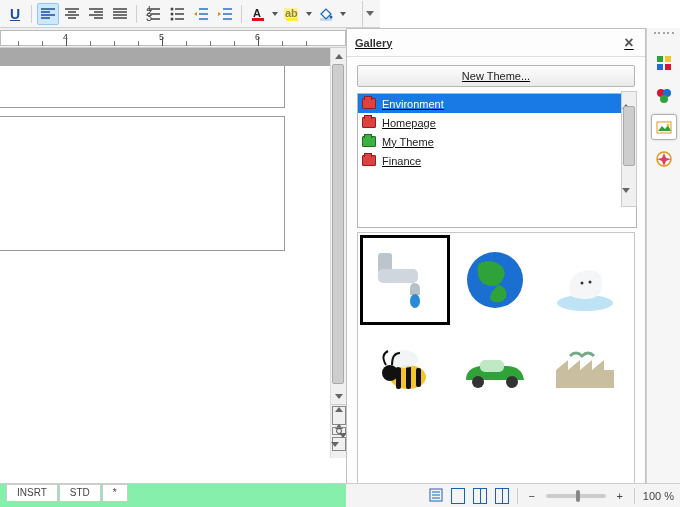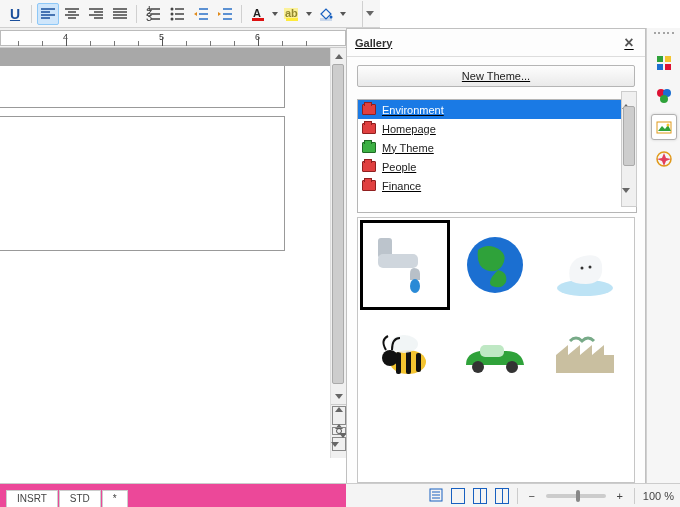--- a/index.html
+++ b/index.html
@@ -31,30 +31,30 @@
 
   .docscroll{position:absolute; left:330px; top:48px; width:16px; height:410px; background:#f0f0f0; border-left:1px solid #ddd;}
   .docscroll .up{position:absolute;top:0;left:0;width:16px;height:16px;display:flex;align-items:center;justify-content:center;}
   .docscroll .dn{position:absolute;bottom:32px;left:0;width:16px;height:16px;display:flex;align-items:center;justify-content:center;}
   .arrU::before{content:"";border-left:4px solid transparent;border-right:4px solid transparent;border-bottom:5px solid #666;}
   .arrD::before{content:"";border-left:4px solid transparent;border-right:4px solid transparent;border-top:5px solid #666;}
   .doublebox{position:absolute;bottom:0;left:0;width:16px;height:32px;border-top:1px solid #ccc;display:flex;flex-direction:column;}
   .doublebox div{flex:1;border:1px solid #888;margin:1px;display:flex;align-items:center;justify-content:center;}
 
   
-  .status { position:absolute; left:0; bottom:0; width:346px; height:24px; background:#ec4899; border-top:1px solid #ccc; display:flex; align-items:flex-end; padding:0 6px; gap:1px;}
+  .status { position:absolute; left:0; bottom:0; width:346px; height:24px; background:#86efac; border-top:1px solid #ccc; display:flex; align-items:flex-start; padding:0 6px; gap:1px;}
   .status .cell { padding:2px 10px 3px; border:1px solid #ccc; border-bottom:none; background:#fff; font-size:10px; color:#444; }
 
   
   .gallery { position:absolute; left:346px; top:28px; width:300px; height:479px; background:#fdfdfd; border:1px solid #c0c0c0;text-decoration:underline;}
   .ghead { height:28px; border-bottom:1px solid #ddd; display:flex; align-items:center; padding:0 8px; color:#333; font-weight:600;}
   .gclose{ margin-left:auto; width:16px;height:16px; display:flex;align-items:center;justify-content:center; color:#555;}
   .gclose::before{content:"×"; font-size:16px; line-height:14px;}
   .newtheme { margin:8px 10px 4px; height:22px; background:linear-gradient(#fdfdfd,#eaeaea); border:1px solid #b5b5b5; border-radius:2px; display:flex;align-items:center;justify-content:center; color:#222;}
-  .themelist { margin:12px 8px 0 10px; height:114px; border:1px solid #b5b5b5; background:#fff; position:relative; overflow:hidden;}
+  .themelist { margin:6px 8px 0 10px; height:135px; border:1px solid #b5b5b5; background:#fff; position:relative; overflow:hidden;}
   .themelist .row { height:19px; display:flex; align-items:center; padding:0 4px; gap:6px; color:#222;}
   .themelist .row.sel { background:#1a7ae5; color:#fff;}
   .themescroll{position:absolute; right:8px; top:62px; width:16px; height:116px; background:#f0f0f0; border:1px solid #ccc;}
   .themescroll .thumb{position:absolute;left:1px;top:14px;width:12px;height:60px;background:#cdcdcd;border:1px solid #aaa;border-radius:2px;}
   .themescroll .tu{position:absolute;top:0;left:0;width:14px;height:13px;}
   .themescroll .td{position:absolute;bottom:0;left:0;width:14px;height:13px;}
 
   .folder-ic { width:14px;height:11px; background:#e04040; border:1px solid #902020; position:relative; border-radius:1px;}
   .folder-ic::before{content:"";position:absolute;left:1px;top:-3px;width:6px;height:3px;background:#e04040;border:1px solid #902020;border-bottom:none;}
   .folder-ic.green{background:#3cb043;border-color:#1f6a24;} .folder-ic.green::before{background:#3cb043;border-color:#1f6a24;}
@@ -234,24 +234,20 @@
     <div class="row">
         <span class="folder-ic"></span>
         <span>Homepage</span>
       </div>
     <div class="row">
         <span class="folder-ic green"></span>
         <span>My Theme</span>
       </div>
     <div class="row">
         <span class="folder-ic"></span>
-        <span>People</span>
-      </div>
-    <div class="row">
-        <span class="folder-ic"></span>
         <span>Finance</span>
       </div>
   </div>
   <div class="themescroll">
     <div class="tu arrU"></div>
     <div class="thumb"></div>
     <div class="td arrD"></div>
   </div>
 
 

